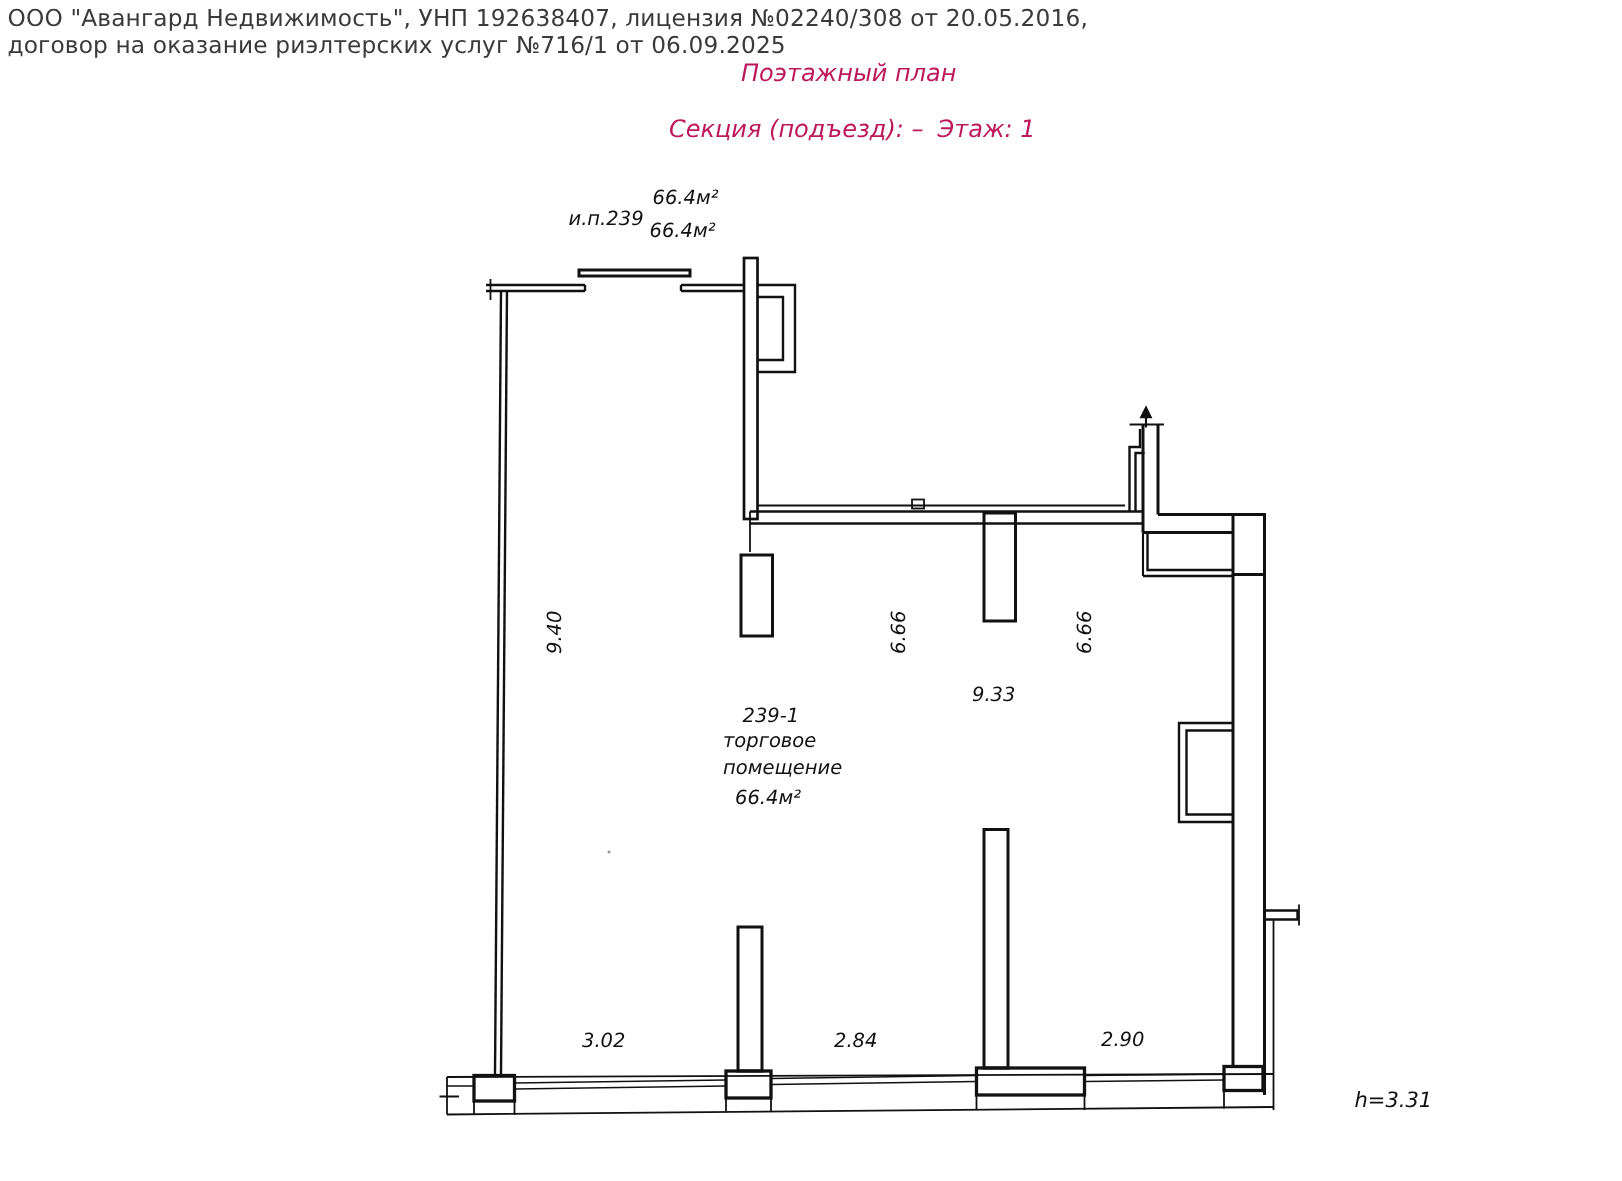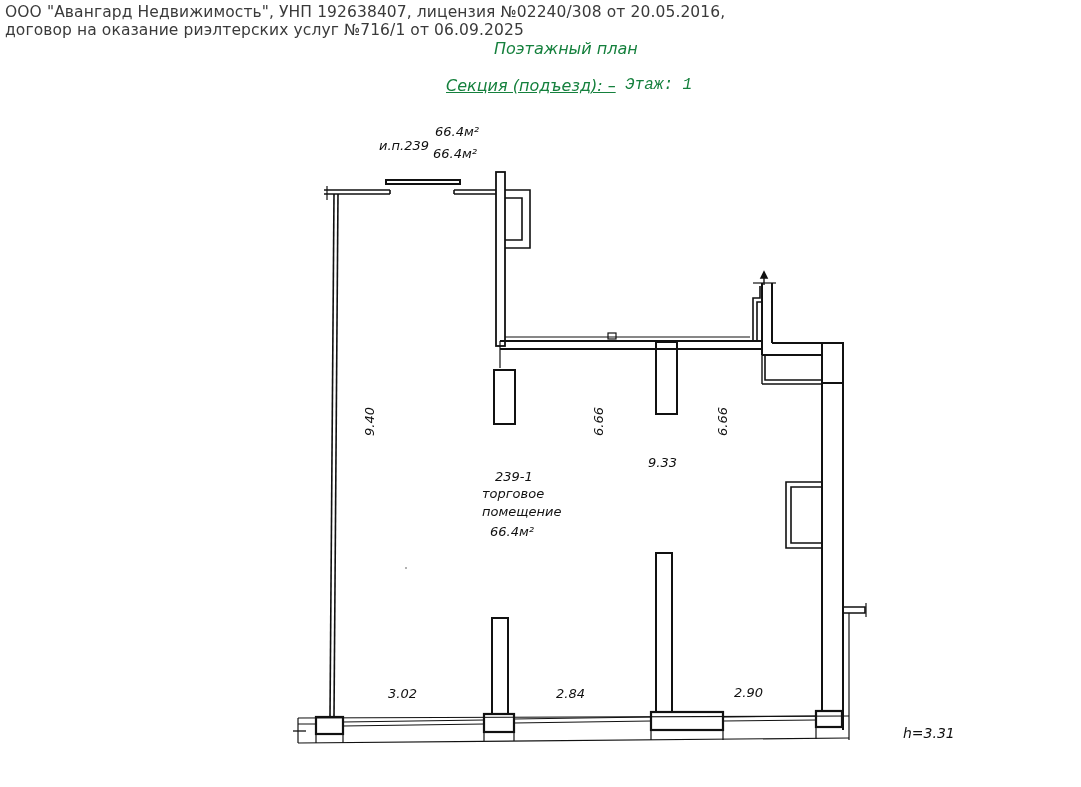--- a/index.html
+++ b/index.html
@@ -1,23 +1,23 @@
 <!DOCTYPE html>
 <html><head>
 <meta charset="utf-8">
 <style>
   html, body { margin: 0; padding: 0; background: #ffffff; }
   body { width: 1081px; height: 787px; position: relative; overflow: hidden; font-family: "DejaVu Sans", sans-serif; }
   .header-line { position: absolute; left: 5px; font-family: "DejaVu Sans", sans-serif; font-size: 15.5px; color: #3a3a3a; white-space: nowrap; line-height: 17px; letter-spacing: 0.1px; }
   #hdr1 { top: 4px; }
   #hdr2 { top: 22px; }
-  .plan-title { position: absolute; font-family: "DejaVu Sans", sans-serif; font-style: italic; color: #15803d; white-space: nowrap; }
+  .plan-title { position: absolute; font-family: "DejaVu Sans", sans-serif; font-style: italic; color: #be185d; white-space: nowrap; }
   #title-plan { left: 494px; top: 39px; font-size: 16px; }
-  #title-section { left: 446px; top: 76px; font-size: 16px; text-decoration: underline; }
-  #title-floor { left: 625px; top: 76px; font-size: 16px; font-family: Liberation Mono, monospace; }
+  #title-section { left: 446px; top: 76px; font-size: 16px; }
+  #title-floor { left: 625px; top: 76px; font-size: 16px; }
   svg { position: absolute; left: 0; top: 0; }
   .lbl { font-family: "DejaVu Sans", sans-serif; font-style: italic; fill: #111; }
 </style>
 </head>
 <body>
 
 <div class="header-line" id="hdr1">ООО "Авангард Недвижимость", УНП 192638407, лицензия №02240/308 от 20.05.2016,</div>
 <div class="header-line" id="hdr2">договор на оказание риэлтерских услуг №716/1 от 06.09.2025</div>
 
 <div class="plan-title" id="title-plan">Поэтажный план</div>

